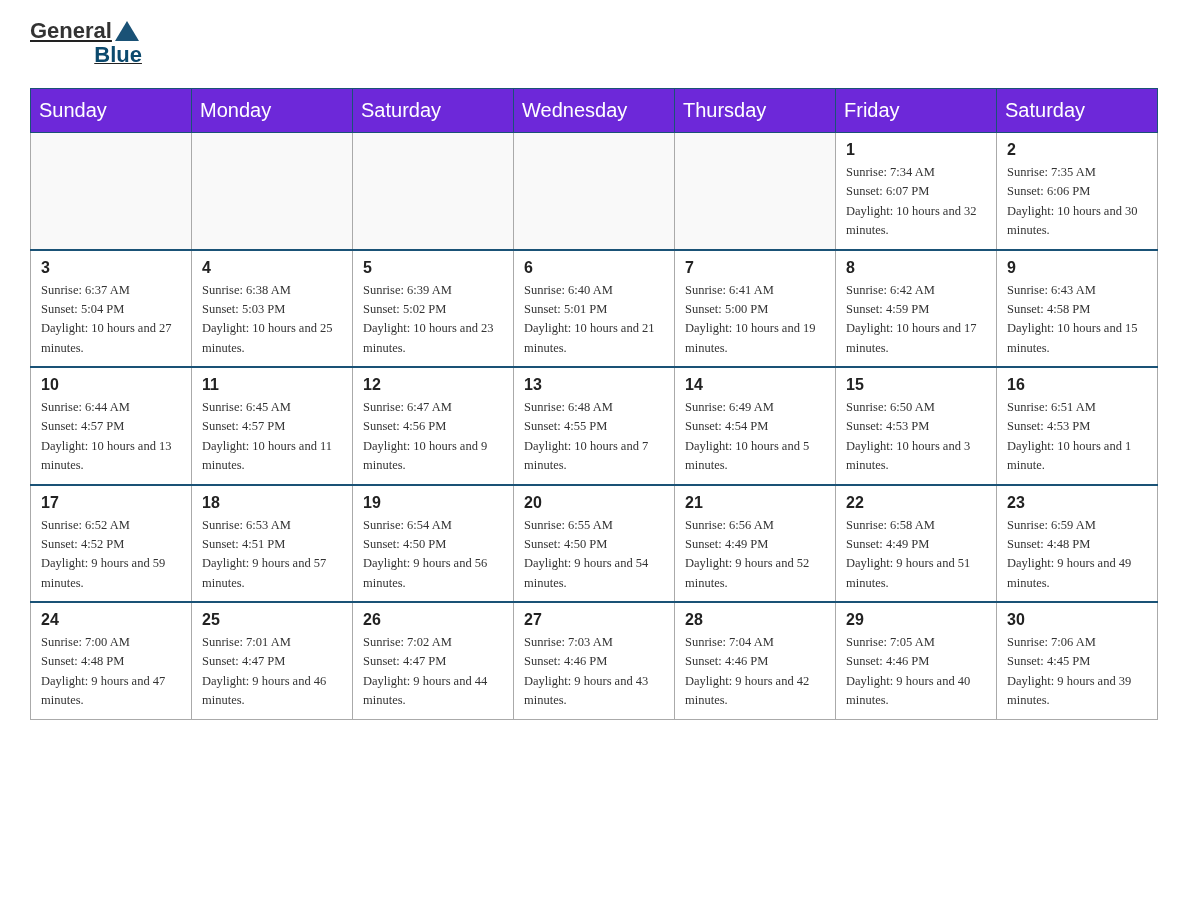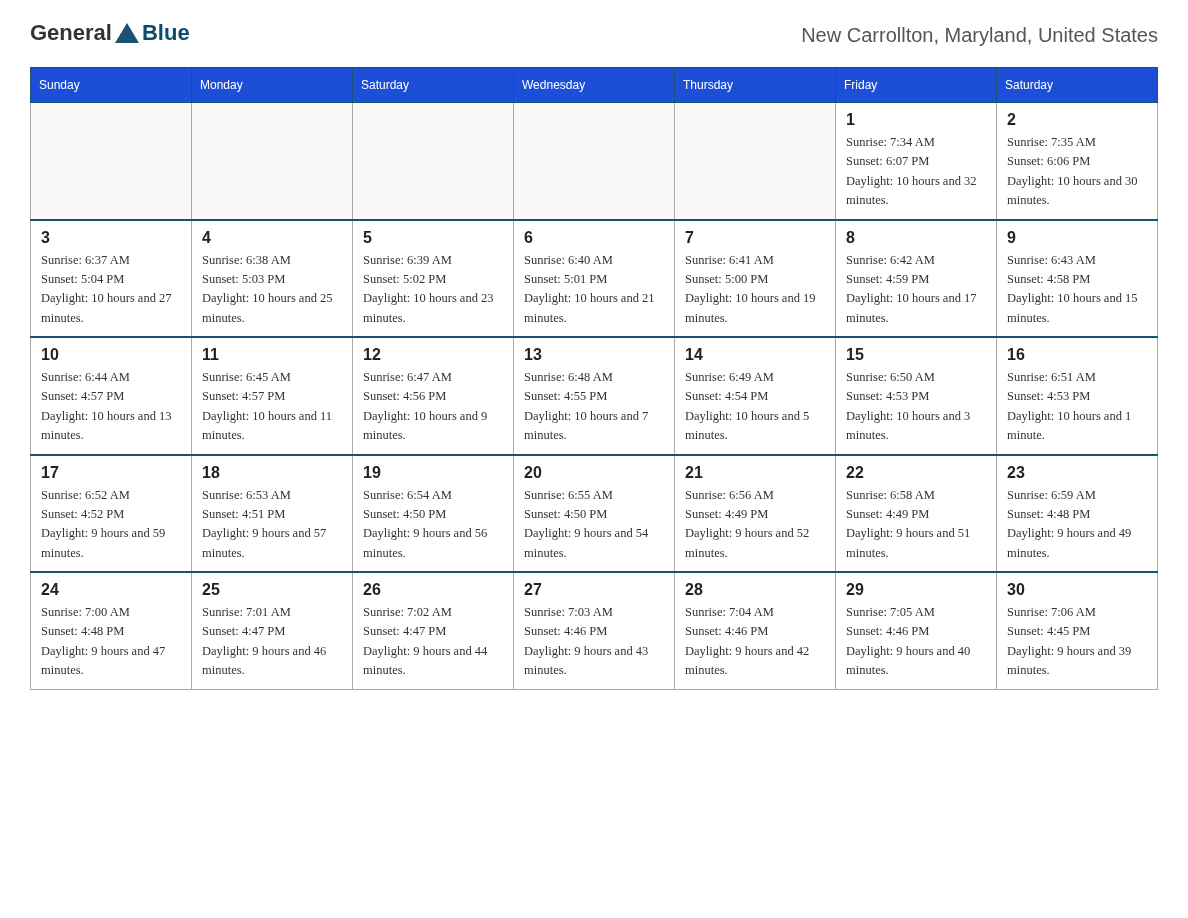--- a/index.html
+++ b/index.html
@@ -10,22 +10,23 @@
       color: #222;
     }
     .header-area {
       display: flex;
       justify-content: space-between;
       align-items: flex-start;
       margin-bottom: 20px;
     }
     .logo {
       display: flex;
-      flex-direction: row;
-      align-items: center;
+      flex-direction: column;
+      align-items: flex-end;
+      text-decoration: underline;
     }
     .logo-top {
       display: flex;
       align-items: center;
       font-size: 22px;
       font-weight: bold;
       color: #333;
       line-height: 1;
     }
     .logo-triangle {
@@ -55,24 +56,24 @@
       font-size: 20px;
       color: #555;
       margin-top: 4px;
     }
     .calendar {
       width: 100%;
       border-collapse: collapse;
       border: 1px solid #999;
     }
     .calendar th {
-      background-color: #1d4ed8;
+      background-color: #6d28d9;
       color: #fff;
       padding: 10px 8px;
-      font-size: 12px;
+      font-size: 20px;
       font-weight: normal;
       text-align: left;
       border: 1px solid #1a5276;
     }
     .calendar td {
       vertical-align: top;
       padding: 8px 10px;
       border: 1px solid #aaa;
       width: 14.28%;
       min-height: 110px;
@@ -106,21 +107,20 @@
   <div class="logo">
     <div class="logo-top">
       <span>General</span>
       <span class="logo-triangle"></span>
     </div>
     <div>
       <span class="logo-blue">Blue</span>
     </div>
   </div>
   <div class="title-area">
-    <div class="location-subtitle">New Carrollton, Maryland, United States</div>
   </div>
 </div>
 
 <table class="calendar">
   <thead>
     <tr>
     <th>Sunday</th>
         <th>Monday</th>
         <th>Saturday</th>
         <th>Wednesday</th>

